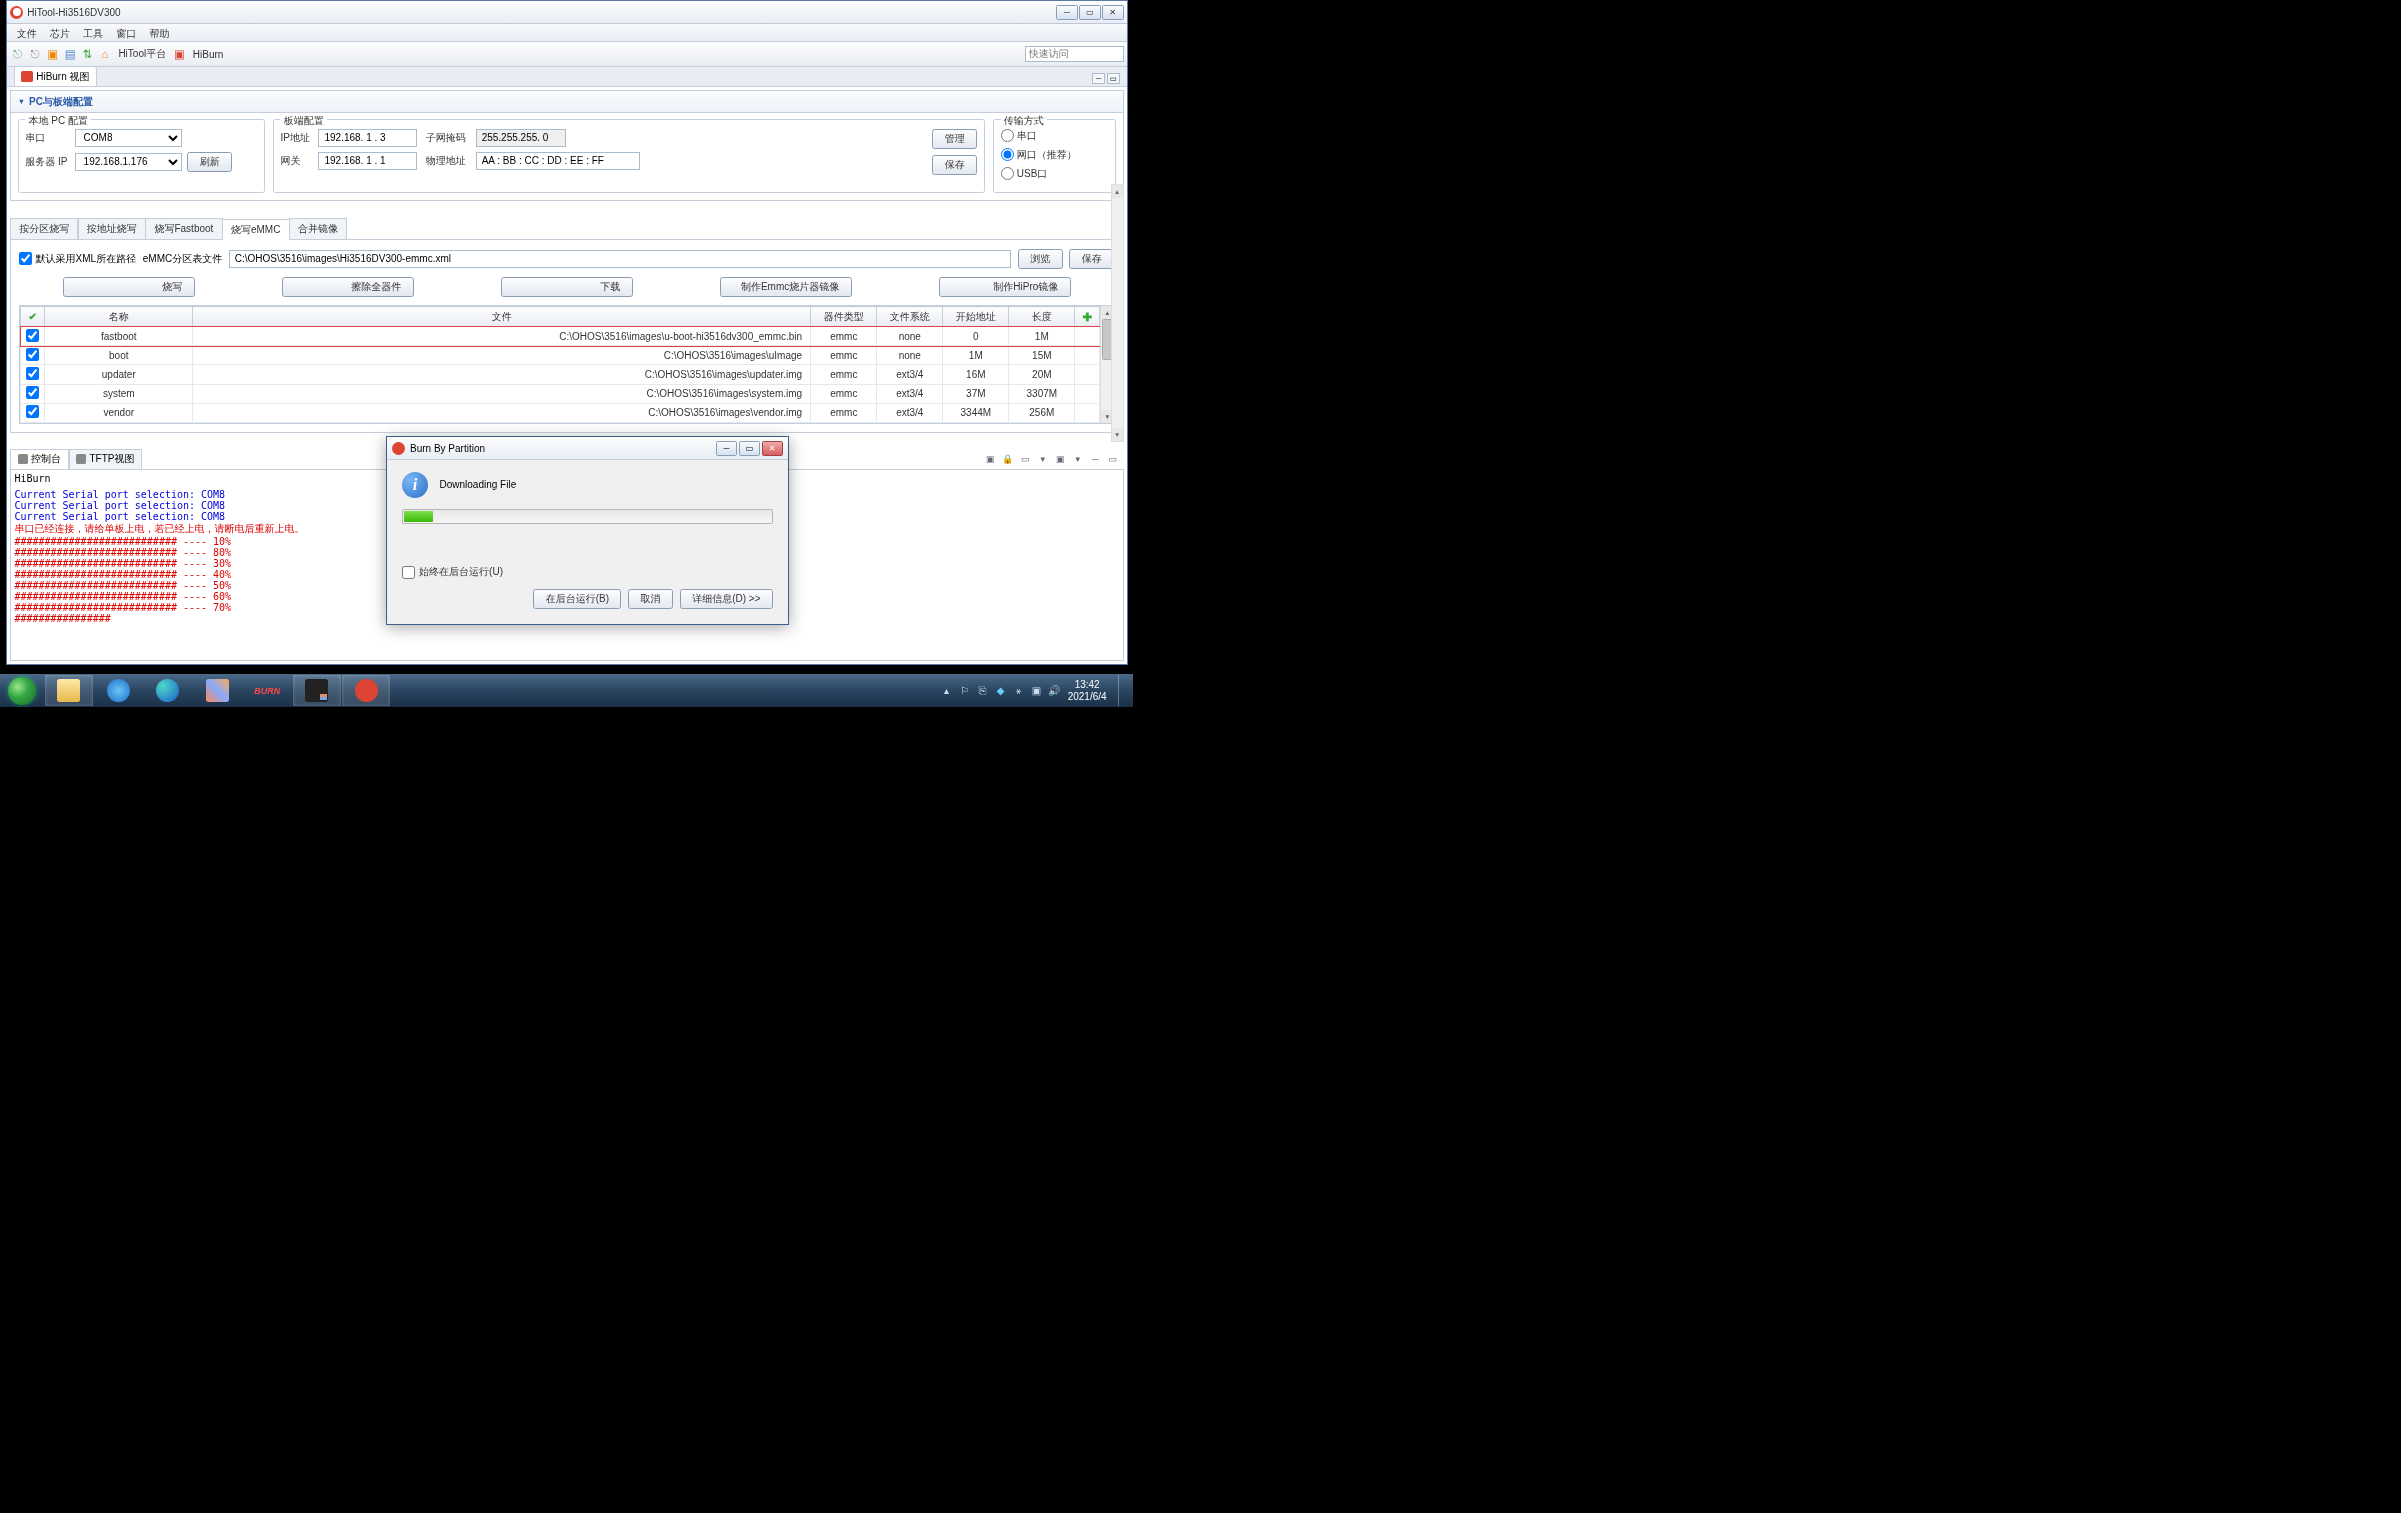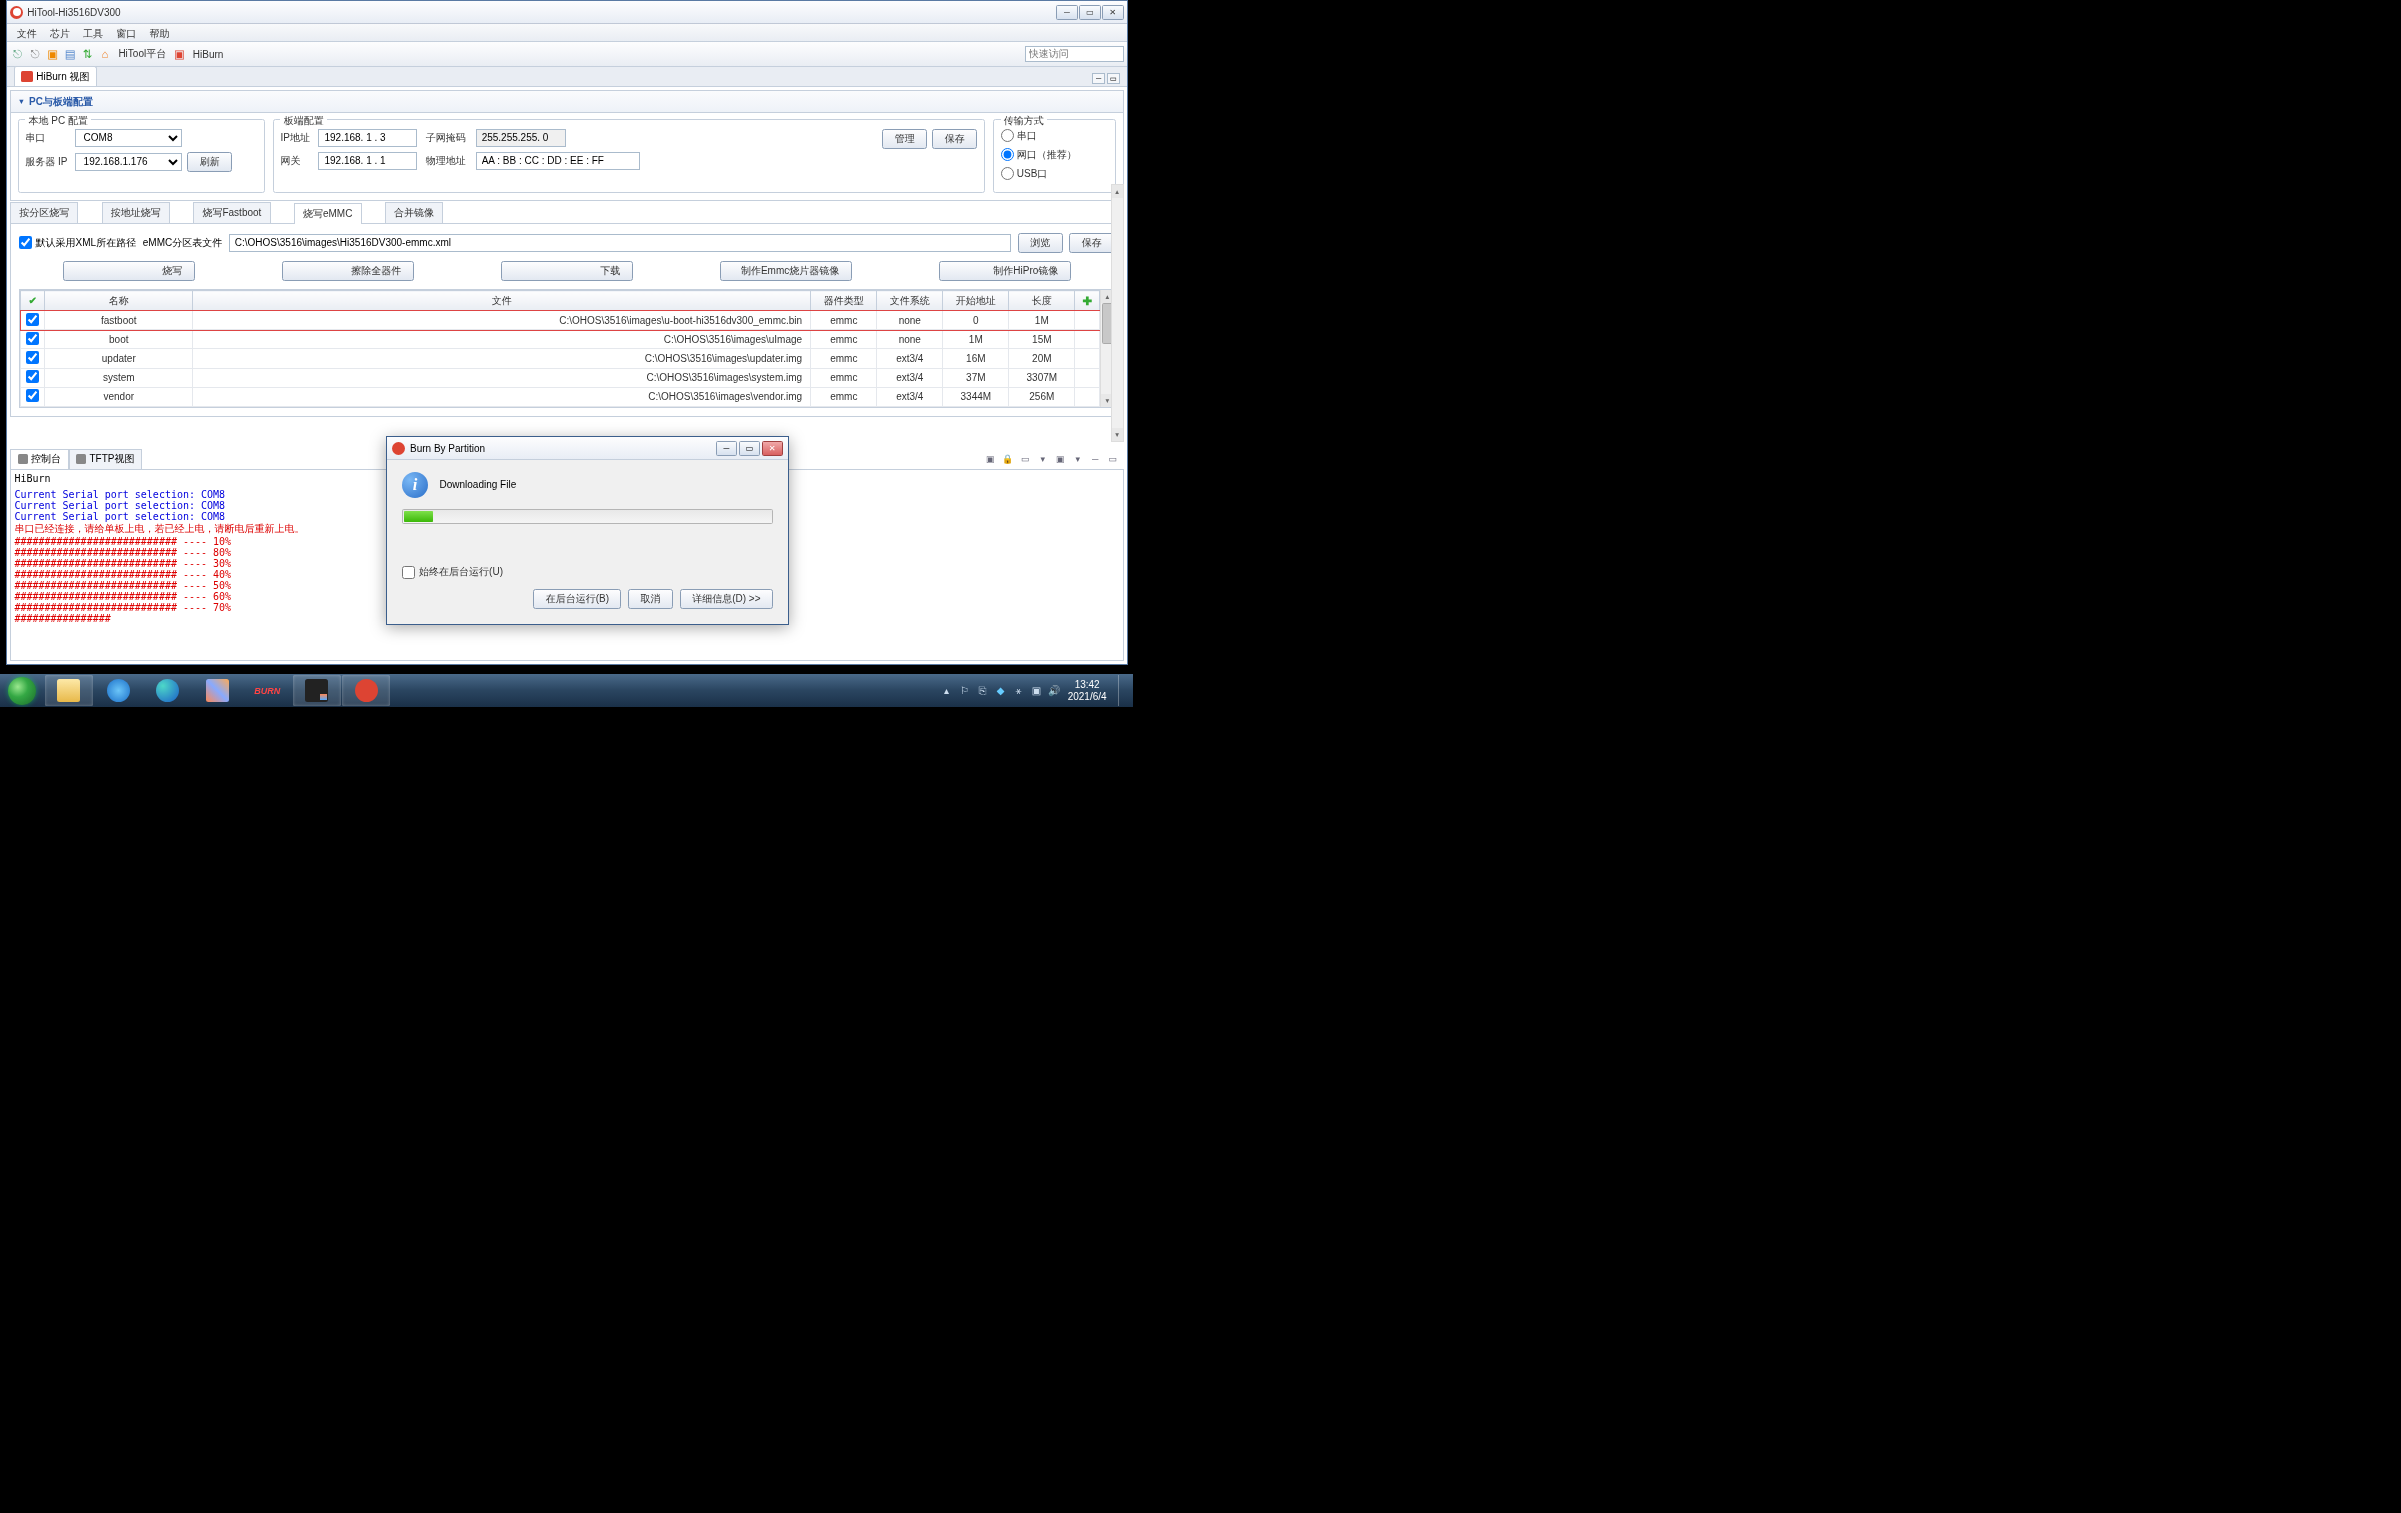--- a/index.html
+++ b/index.html
@@ -30,21 +30,21 @@
 .fieldset-legend { position: absolute; top: -6.6px; left: 6.6px; background: #fff; padding: 0 3.3px; color: #333; }
 .fs1 { width: 247px; }
 .fs2 { flex: 1; }
 .fs3 { width: 123px; }
 .form-row { display: flex; align-items: center; margin-bottom: 5px; gap: 5px; }
 .form-label { width: 45px; color: #333; }
 .form-input { border: 0.8px solid #abc; background: #fff; height: 18px; padding: 8px 5px; }
 .form-select { border: 0.8px solid #abc; background: #fff; height: 18px; padding: 1.6px 3.3px; width: 107px; }
 .btn { border: 0.8px solid #8a9db5; background: linear-gradient(to bottom,#fdfdfe,#e2e8f1); height: 20px; padding: 0 11.5px; border-radius: 2.5px; cursor: pointer; color: #333; }
 .radio-row { display: flex; align-items: center; gap: 3.3px; margin-bottom: 5px; color: #333; }
-.tab-strip { display: flex; margin-top: 1px; border-bottom: 0.8px solid #c5cfdc; gap: 24px; }
+.tab-strip { display: flex; margin-top: 17px; border-bottom: 0.8px solid #c5cfdc; }
 .tab { border: 0.8px solid #c5cfdc; border-bottom: none; padding: 3.3px 8.2px; background: #f0f3f8; cursor: pointer; margin-right: -0.8px; color: #333; }
 .tab.active { background: #fff; position: relative; top: 0.8px; }
 .tab-content { border: 0.8px solid #c5cfdc; border-top: none; padding: 8.2px; }
 .xml-row { display: flex; align-items: center; gap: 6.6px; margin-bottom: 8.2px; }
 .xml-input { flex: 1; border: 0.8px solid #abc; height: 18px; padding: 1.6px 5px; background: #fff; }
 .btn-row { display: flex; justify-content: space-around; margin-bottom: 8.2px; }
 .wide-btn { width: 132px; text-align: right; }
 .table-wrap { border: 0.8px solid #c5cfdc; position: relative; }
 .tbl { width: calc(100% - 13px); border-collapse: collapse; }
 .tbl th { background: linear-gradient(to bottom,#fdfdfe,#e9edf3); border: 0.8px solid #c5cfdc; padding: 2.5px 5px; font-weight: normal; color: #333; text-align: center; }
@@ -179,21 +179,21 @@
           <div style="flex:1;">
             <div class="form-row">
               <div class="form-label">子网掩码</div>
               <input class="form-input" style="width: 90px; background: rgb(240, 240, 240);" value="255.255.255. 0">
             </div>
             <div class="form-row">
               <div class="form-label">物理地址</div>
               <input class="form-input" style="width: 164px;" value="AA : BB : CC : DD : EE : FF">
             </div>
           </div>
-          <div style="display:flex;flex-direction:row;gap:5px;justify-content:flex-end;">
+          <div style="display:flex;flex-direction:column;gap:5px;justify-content:space-between;">
             <button class="btn">管理</button>
             <button class="btn">保存</button>
           </div>
         </div>
       </div>
 
       <div class="fieldset fs3">
         <div class="fieldset-legend">传输方式</div>
         <label class="radio-row">
             <input type="radio" name="tr" style=""> 

